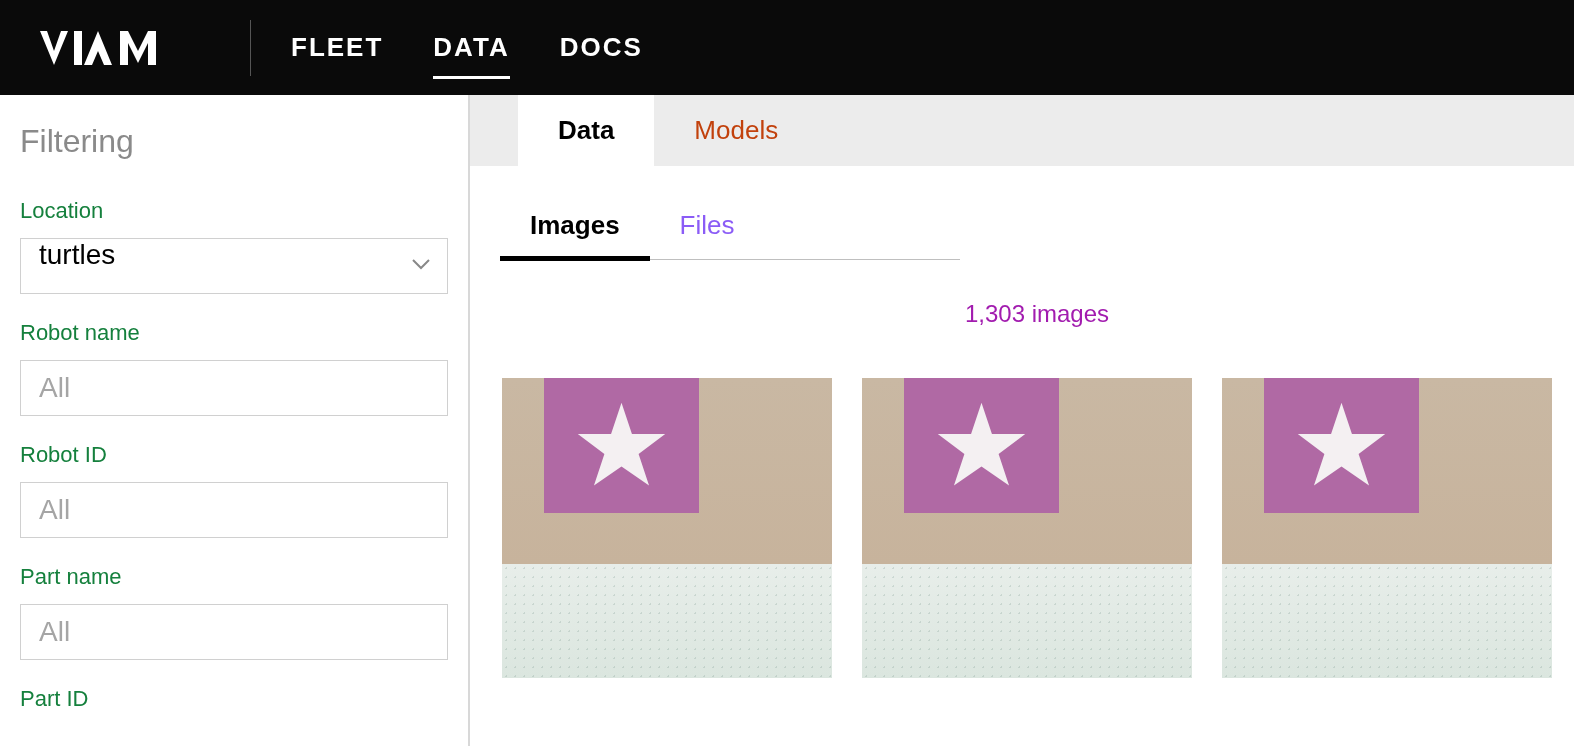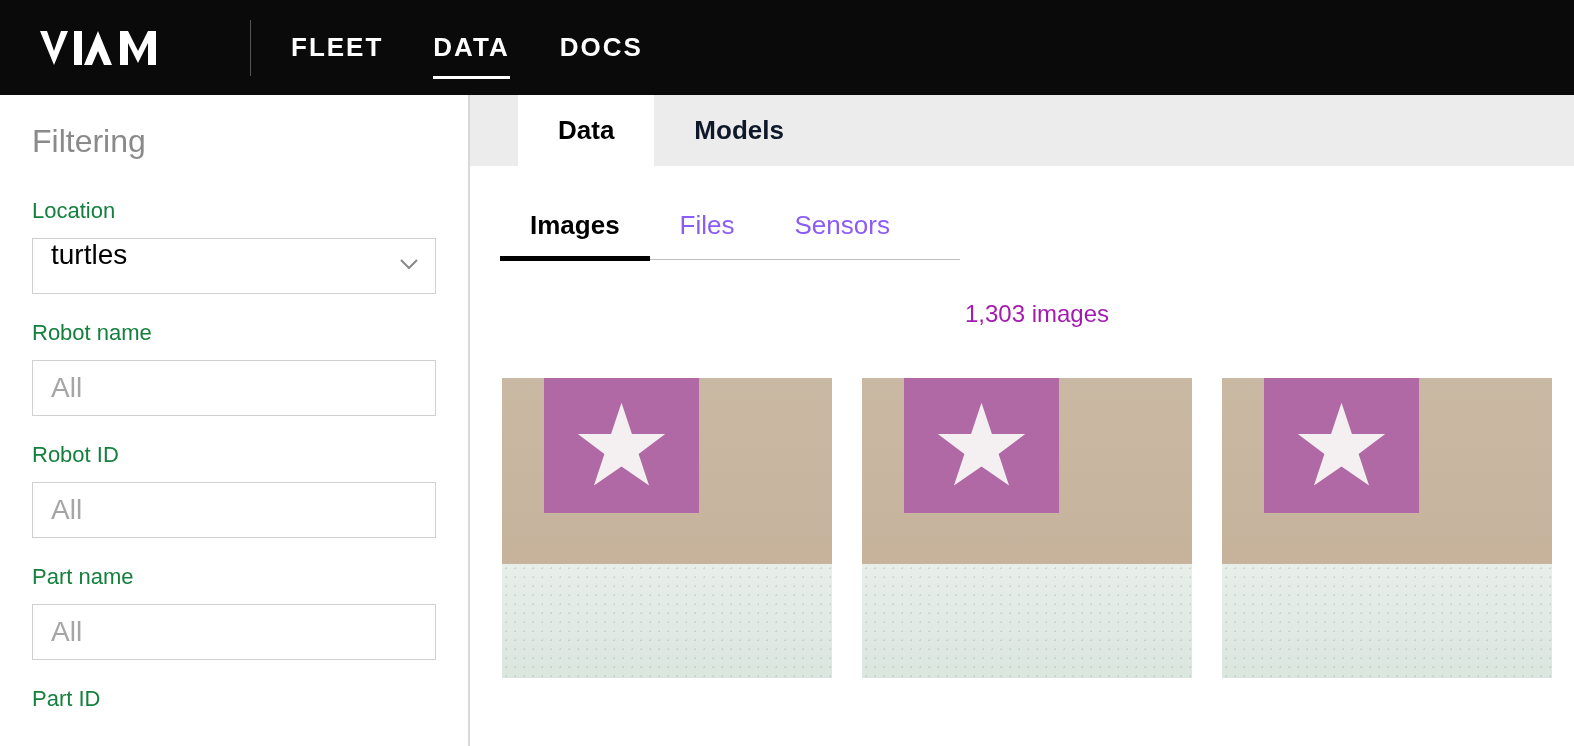--- a/index.html
+++ b/index.html
@@ -8,21 +8,21 @@
 .header { background: #0a0a0a; height: 95px; display: flex; align-items: center; padding: 0 40px; }
 .logo { color: #fff; font-weight: 900; font-size: 40px; letter-spacing: -1px; }
 .logo svg { display: block; }
 .divider { width: 1px; height: 56px; background: #555; margin: 0 40px; }
 .nav { display: flex; gap: 50px; text-align: center; }
 .nav-item { color: #fff; font-size: 26px; font-weight: 600; letter-spacing: 2px; padding: 10px 0; cursor: pointer; position: relative; }
 .nav-item.active::after { content: ""; position: absolute; left: 0; right: 0; bottom: -6px; height: 3px; background: #fff; }
 
 .body { display: flex; height: calc(100% - 95px); }
 
-.sidebar { width: 470px; border-right: 2px solid #d8d8d8; padding: 28px 32px; overflow-y: auto; }
+.sidebar { width: 470px; border-right: 2px solid #d8d8d8; padding: 28px 20px; overflow-y: auto; }
 .sidebar-title { font-size: 32px; color: #8a8a8a; font-weight: 500; margin-bottom: 38px; }
 .field-group { margin-bottom: 26px; }
 .field-label { font-size: 22px; color: #15803d; margin-bottom: 14px; display: block; }
 .select-wrap { position: relative; }
 .select, .text-input {
   width: 100%;
   height: 56px;
   border: 1.5px solid #d0d0d0;
   background: #fff;
   font-size: 28px;
@@ -32,21 +32,21 @@
   outline: none;
 }
 .text-input::placeholder { color: #a5a5a5; }
 .select-wrap .chevron {
   position: absolute; right: 18px; top: 50%; transform: translateY(-50%);
   pointer-events: none;
 }
 
 .main { flex: 1; background: #ececec; display: flex; flex-direction: column; }
 .tab-row { display: flex; padding-left: 48px; }
-.tab { padding: 20px 40px; font-size: 26px; color: #0f172a; background: #ececec; cursor: pointer; font-weight: 700; }
+.tab { padding: 20px 40px; font-size: 26px; color: #c2410c; background: #ececec; cursor: pointer; font-weight: 400; }
 .tab.active { background: #fff; font-weight: 700; color: #000; }
 
 .content { background: #fff; flex: 1; padding: 30px 0 0 30px; overflow: hidden; text-align: center; }
 .subtab-row { display: flex; border-bottom: 1.5px solid #bfbfbf; width: 460px; margin-bottom: 40px; }
 .subtab { padding: 14px 30px 18px; font-size: 26px; color: #8b5cf6; cursor: pointer; position: relative; }
 .subtab.active { color: #000; font-weight: 700; }
 .subtab.active::after { content: ""; position: absolute; left: 0; right: 0; bottom: -2px; height: 5px; background: #000; }
 
 .count-text { font-size: 24px; color: #a21caf; margin-bottom: 50px; }
 
@@ -120,21 +120,20 @@
   <div class="main">
     <div class="tab-row">
       <div class="tab active">Data</div>
       <div class="tab">Models</div>
     </div>
 
     <div class="content">
       <div class="subtab-row">
         <div class="subtab active">Images</div>
         <div class="subtab">Files</div>
-        <div class="subtab">Sensors</div>
       </div>
 
       <div class="count-text">1,303 images</div>
 
       <div class="thumbs">
         <div class="thumb">
           <div class="thumb-sky"></div>
           <div class="thumb-floor"></div>
           <div class="thumb-banner">
             <svg class="thumb-star" viewBox="0 0 100 100">

